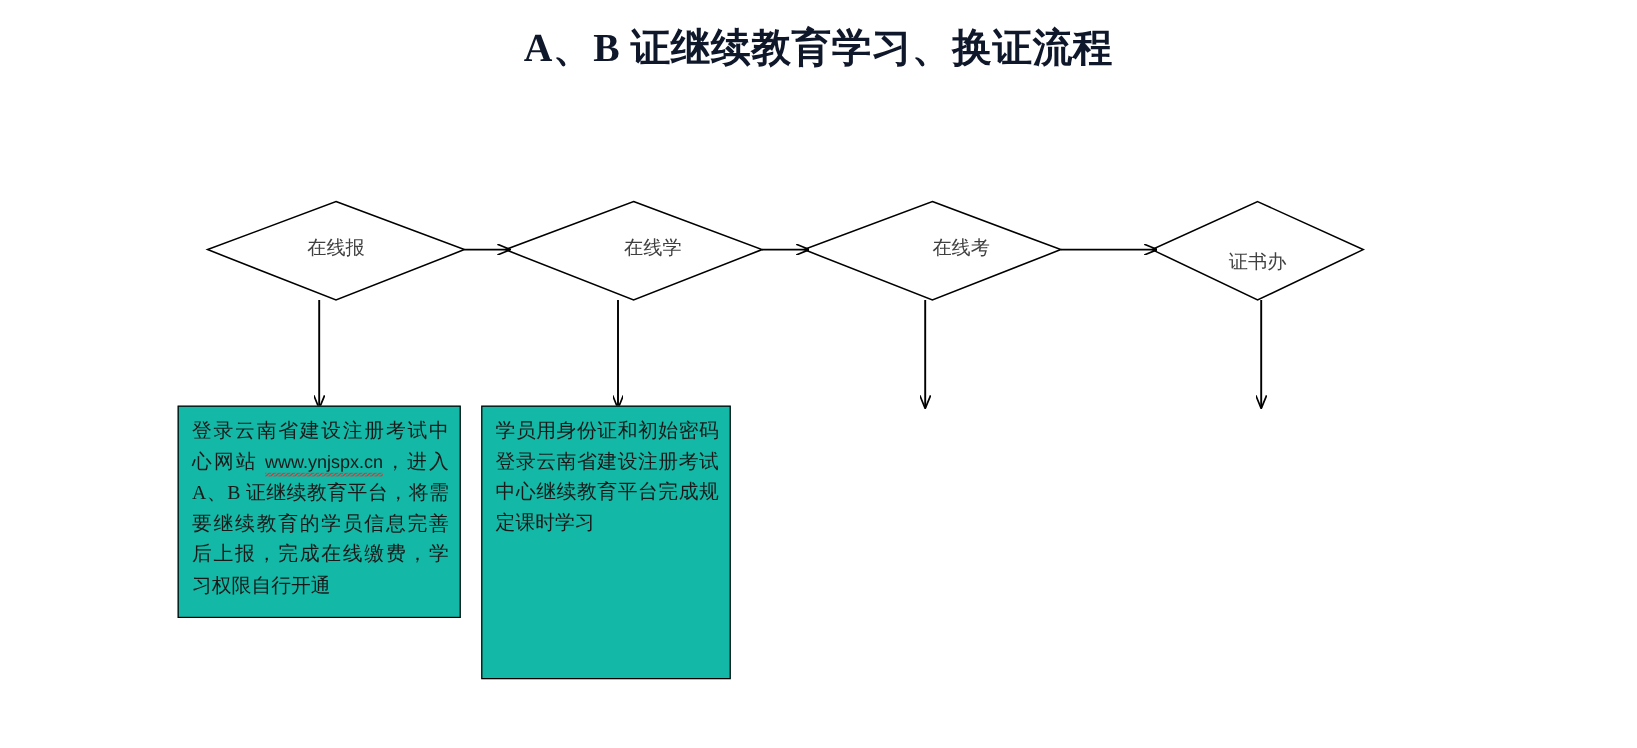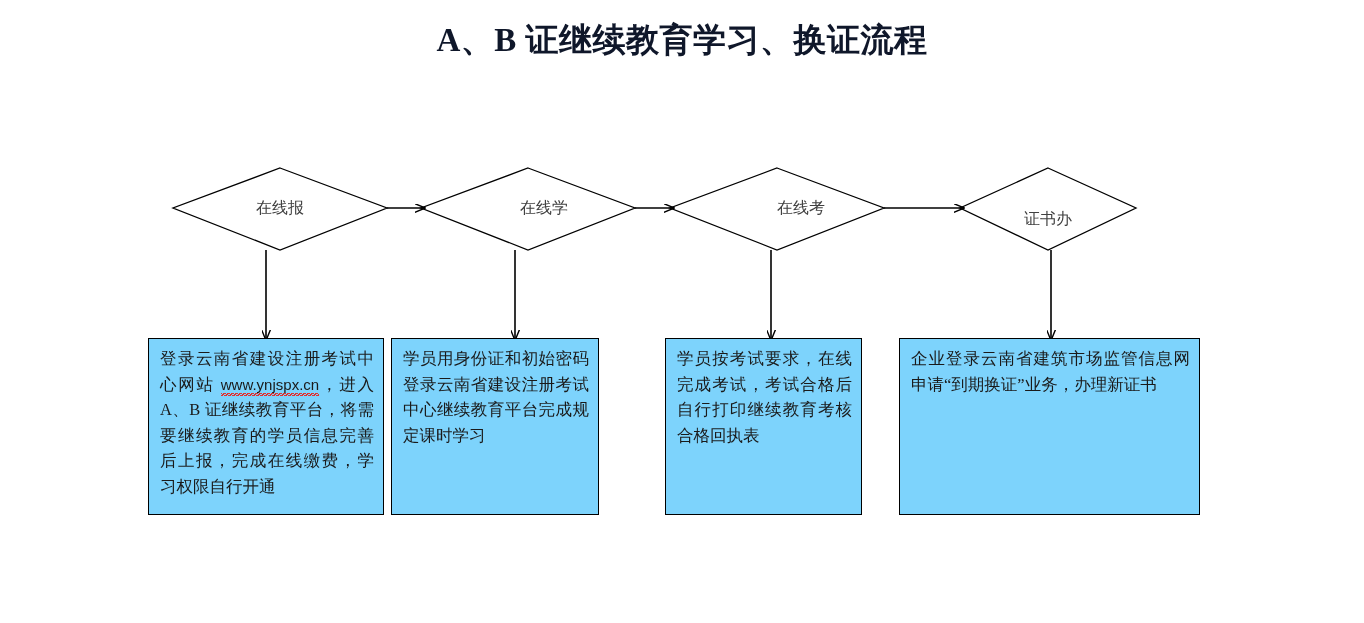--- a/index.html
+++ b/index.html
@@ -46,21 +46,21 @@
     line-height: 18px;
     font-family: "Liberation Serif", "DejaVu Serif", serif;
     color: #404040;
     white-space: nowrap;
     pointer-events: none;
   }
   .step-box {
     position: absolute;
     box-sizing: border-box;
     border: 1px solid #000000;
-    background: #7dd3fc;
+    background: #14b8a6;
   }
   .step-box-text {
     position: absolute;
     left: 11px;
     top: 7px;
     right: 9px;
     font-size: 16.5px;
     line-height: 25.5px;
     font-family: "Liberation Serif", "DejaVu Serif", serif;
     color: #1a1a1a;
@@ -121,25 +121,19 @@
   <div class="node-label" style="left:494px; top:199px; width:100px;">在线学</div>
   <div class="node-label" style="left:751px; top:199px; width:100px;">在线考</div>
   <div class="node-label" style="left:998px; top:210px; width:100px;">证书办</div>
 
   <div class="step-box" style="left:148px; top:338px; width:236px; height:177px;">
     <div class="step-box-text">
       <span>登录云南省建设注册考试中心网站 </span><span class="url-token">www.ynjspx.cn</span><span>，进入 A、B 证继续教育平台，将需要继续教育的学员信息完善后上报，完成在线缴费，学习权限自行开通</span>
     </div>
   </div>
 
-  <div class="step-box" style="left:391px; top:338px; width:208px; height:177px;">
+  <div class="step-box" style="left:401px; top:338px; width:208px; height:228px;">
     <div class="step-box-text">学员用身份证和初始密码登录云南省建设注册考试中心继续教育平台完成规定课时学习</div>
   </div>
 
-  <div class="step-box" style="left:665px; top:338px; width:197px; height:177px;">
-    <div class="step-box-text">学员按考试要求，在线完成考试，考试合格后自行打印继续教育考核合格回执表</div>
-  </div>
 
-  <div class="step-box" style="left:899px; top:338px; width:301px; height:177px;">
-    <div class="step-box-text">企业登录云南省建筑市场监管信息网申请“到期换证”业务，办理新证书</div>
-  </div>
 
 </div>
 
 </body></html>

